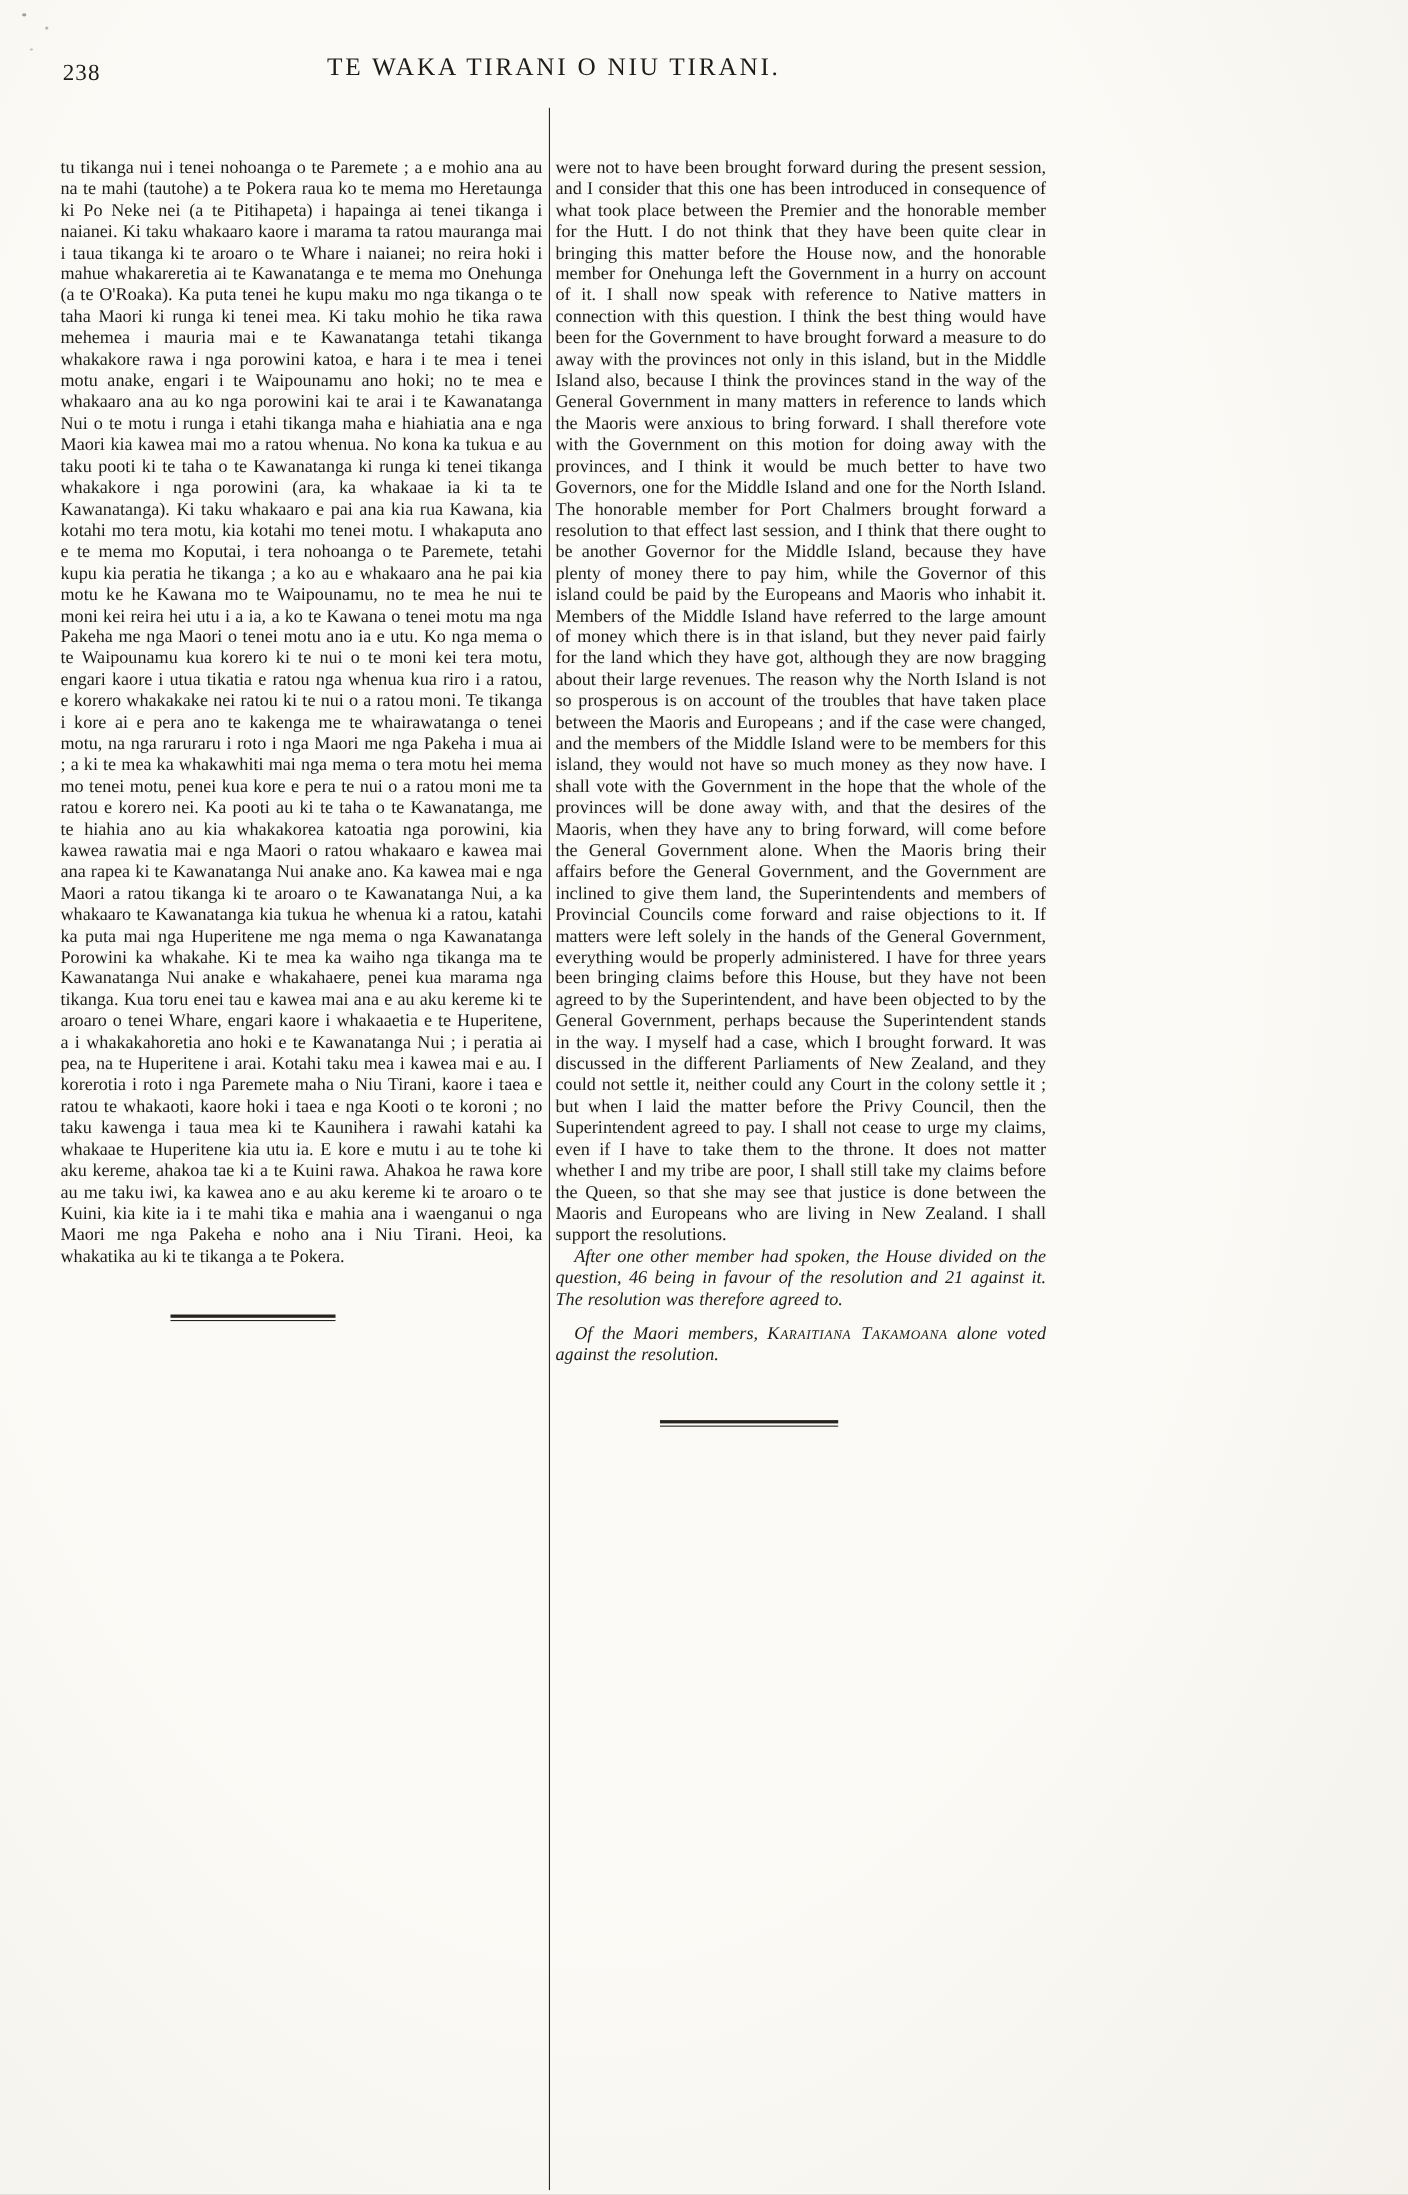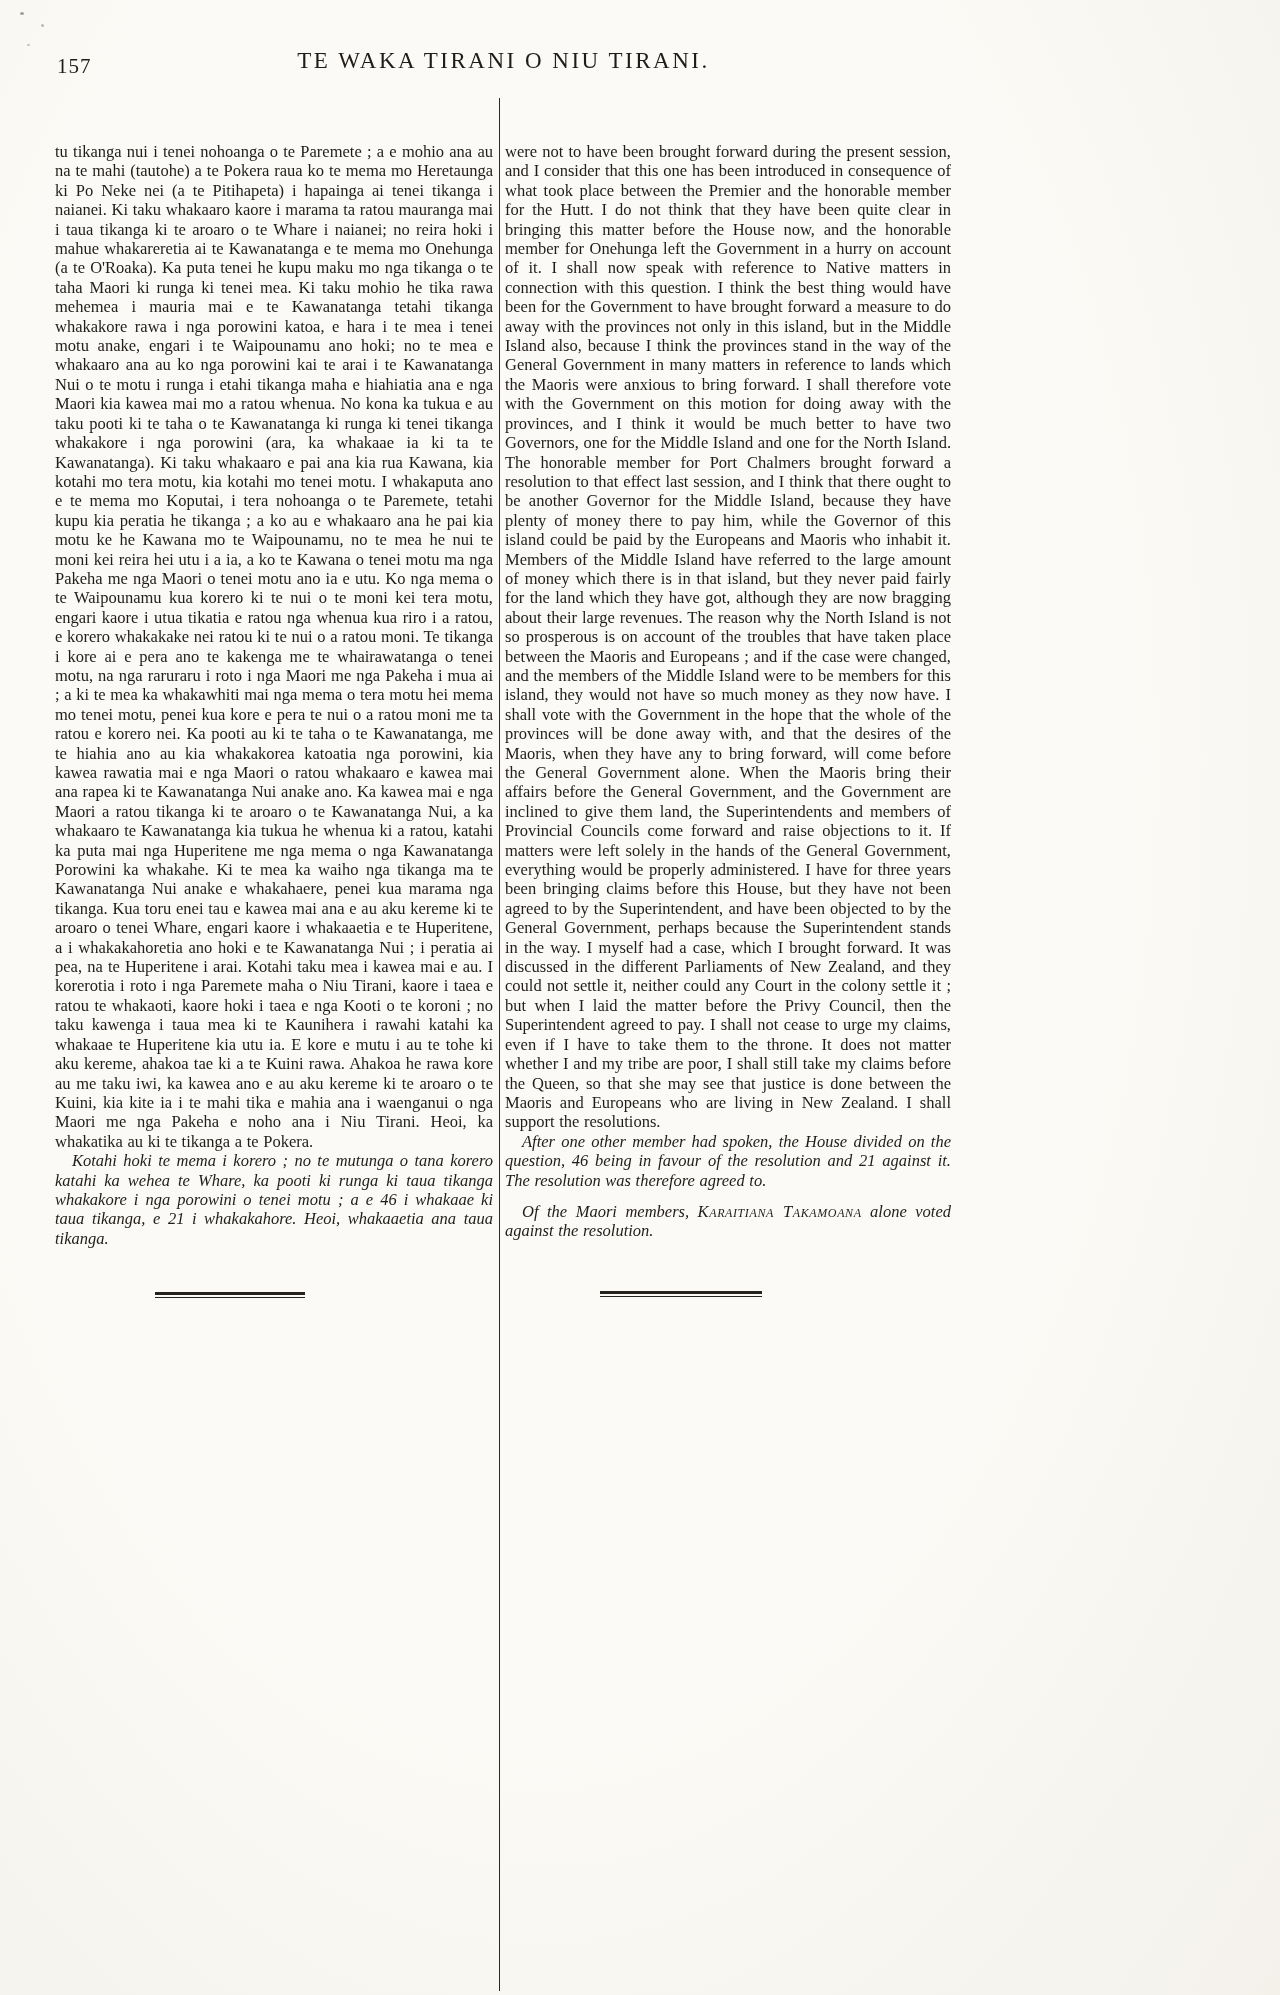--- a/index.html
+++ b/index.html
@@ -84,29 +84,28 @@
 </head>
 <body>
 
 <div class="page">
 
   <span class="speck s1"></span>
   <span class="speck s2"></span>
   <span class="speck s3"></span>
 
   <header class="masthead">
-    <span class="page-number">157</span>
+    <span class="page-number">238</span>
     <h1 class="page-title">TE WAKA TIRANI O NIU TIRANI.</h1>
   </header>
 
   <div class="columns">
 
     <section class="column left">
       <p class="para">tu tikanga nui i tenei nohoanga o te Paremete ; a e mohio ana au na te mahi (tautohe) a te Pokera raua ko te mema mo Heretaunga ki Po Neke nei (a te Pitihapeta) i hapainga ai tenei tikanga i naianei. Ki taku whakaaro kaore i marama ta ratou mauranga mai i taua tikanga ki te aroaro o te Whare i naianei; no reira hoki i mahue whakareretia ai te Kawanatanga e te mema mo Onehunga (a te O'Roaka). Ka puta tenei he kupu maku mo nga tikanga o te taha Maori ki runga ki tenei mea. Ki taku mohio he tika rawa mehemea i mauria mai e te Kawanatanga tetahi tikanga whakakore rawa i nga porowini katoa, e hara i te mea i tenei motu anake, engari i te Waipounamu ano hoki; no te mea e whakaaro ana au ko nga porowini kai te arai i te Kawanatanga Nui o te motu i runga i etahi tikanga maha e hiahiatia ana e nga Maori kia kawea mai mo a ratou whenua. No kona ka tukua e au taku pooti ki te taha o te Kawanatanga ki runga ki tenei tikanga whakakore i nga porowini (ara, ka whakaae ia ki ta te Kawanatanga). Ki taku whakaaro e pai ana kia rua Kawana, kia kotahi mo tera motu, kia kotahi mo tenei motu. I whakaputa ano e te mema mo Koputai, i tera nohoanga o te Paremete, tetahi kupu kia peratia he tikanga ; a ko au e whakaaro ana he pai kia motu ke he Kawana mo te Waipounamu, no te mea he nui te moni kei reira hei utu i a ia, a ko te Kawana o tenei motu ma nga Pakeha me nga Maori o tenei motu ano ia e utu. Ko nga mema o te Waipounamu kua korero ki te nui o te moni kei tera motu, engari kaore i utua tikatia e ratou nga whenua kua riro i a ratou, e korero whakakake nei ratou ki te nui o a ratou moni. Te tikanga i kore ai e pera ano te kakenga me te whairawatanga o tenei motu, na nga raruraru i roto i nga Maori me nga Pakeha i mua ai ; a ki te mea ka whakawhiti mai nga mema o tera motu hei mema mo tenei motu, penei kua kore e pera te nui o a ratou moni me ta ratou e korero nei. Ka pooti au ki te taha o te Kawanatanga, me te hiahia ano au kia whakakorea katoatia nga porowini, kia kawea rawatia mai e nga Maori o ratou whakaaro e kawea mai ana rapea ki te Kawanatanga Nui anake ano. Ka kawea mai e nga Maori a ratou tikanga ki te aroaro o te Kawanatanga Nui, a ka whakaaro te Kawanatanga kia tukua he whenua ki a ratou, katahi ka puta mai nga Huperitene me nga mema o nga Kawanatanga Porowini ka whakahe. Ki te mea ka waiho nga tikanga ma te Kawanatanga Nui anake e whakahaere, penei kua marama nga tikanga. Kua toru enei tau e kawea mai ana e au aku kereme ki te aroaro o tenei Whare, engari kaore i whakaaetia e te Huperitene, a i whakakahoretia ano hoki e te Kawanatanga Nui ; i peratia ai pea, na te Huperitene i arai. Kotahi taku mea i kawea mai e au. I korerotia i roto i nga Paremete maha o Niu Tirani, kaore i taea e ratou te whakaoti, kaore hoki i taea e nga Kooti o te koroni ; no taku kawenga i taua mea ki te Kaunihera i rawahi katahi ka whakaae te Huperitene kia utu ia. E kore e mutu i au te tohe ki aku kereme, ahakoa tae ki a te Kuini rawa. Ahakoa he rawa kore au me taku iwi, ka kawea ano e au aku kereme ki te aroaro o te Kuini, kia kite ia i te mahi tika e mahia ana i waenganui o nga Maori me nga Pakeha e noho ana i Niu Tirani. Heoi, ka whakatika au ki te tikanga a te Pokera.</p>
-      <p class="para indent">Kotahi hoki te mema i korero ; no te mutunga o tana korero katahi ka wehea te Whare, ka pooti ki runga ki taua tikanga whakakore i nga porowini o tenei motu ; a e 46 i whakaae ki taua tikanga, e 21 i whakakahore. Heoi, whakaaetia ana taua tikanga.</p>
       <div class="end-rule left-rule"></div>
     </section>
 
     <div class="divider"></div>
 
     <section class="column right">
       <p class="para">were not to have been brought forward during the present session, and I consider that this one has been introduced in consequence of what took place between the Premier and the honorable member for the Hutt. I do not think that they have been quite clear in bringing this matter before the House now, and the honorable member for Onehunga left the Government in a hurry on account of it. I shall now speak with reference to Native matters in connection with this question. I think the best thing would have been for the Government to have brought forward a measure to do away with the provinces not only in this island, but in the Middle Island also, because I think the provinces stand in the way of the General Government in many matters in reference to lands which the Maoris were anxious to bring forward. I shall therefore vote with the Government on this motion for doing away with the provinces, and I think it would be much better to have two Governors, one for the Middle Island and one for the North Island. The honorable member for Port Chalmers brought forward a resolution to that effect last session, and I think that there ought to be another Governor for the Middle Island, because they have plenty of money there to pay him, while the Governor of this island could be paid by the Europeans and Maoris who inhabit it. Members of the Middle Island have referred to the large amount of money which there is in that island, but they never paid fairly for the land which they have got, although they are now bragging about their large revenues. The reason why the North Island is not so prosperous is on account of the troubles that have taken place between the Maoris and Europeans ; and if the case were changed, and the members of the Middle Island were to be members for this island, they would not have so much money as they now have. I shall vote with the Government in the hope that the whole of the provinces will be done away with, and that the desires of the Maoris, when they have any to bring forward, will come before the General Government alone. When the Maoris bring their affairs before the General Government, and the Government are inclined to give them land, the Superintendents and members of Provincial Councils come forward and raise objections to it. If matters were left solely in the hands of the General Government, everything would be properly administered. I have for three years been bringing claims before this House, but they have not been agreed to by the Superintendent, and have been objected to by the General Government, perhaps because the Superintendent stands in the way. I myself had a case, which I brought forward. It was discussed in the different Parliaments of New Zealand, and they could not settle it, neither could any Court in the colony settle it ; but when I laid the matter before the Privy Council, then the Superintendent agreed to pay. I shall not cease to urge my claims, even if I have to take them to the throne. It does not matter whether I and my tribe are poor, I shall still take my claims before the Queen, so that she may see that justice is done between the Maoris and Europeans who are living in New Zealand. I shall support the resolutions.</p>
       <p class="para indent">After one other member had spoken, the House divided on the question, 46 being in favour of the resolution and 21 against it. The resolution was therefore agreed to.</p>
       <p class="para indent gap-before"><span>Of the Maori members, </span><span class="smallcaps">Karaitiana Takamoana</span><span> alone voted against the resolution.</span></p>
       <div class="end-rule right-rule"></div>

